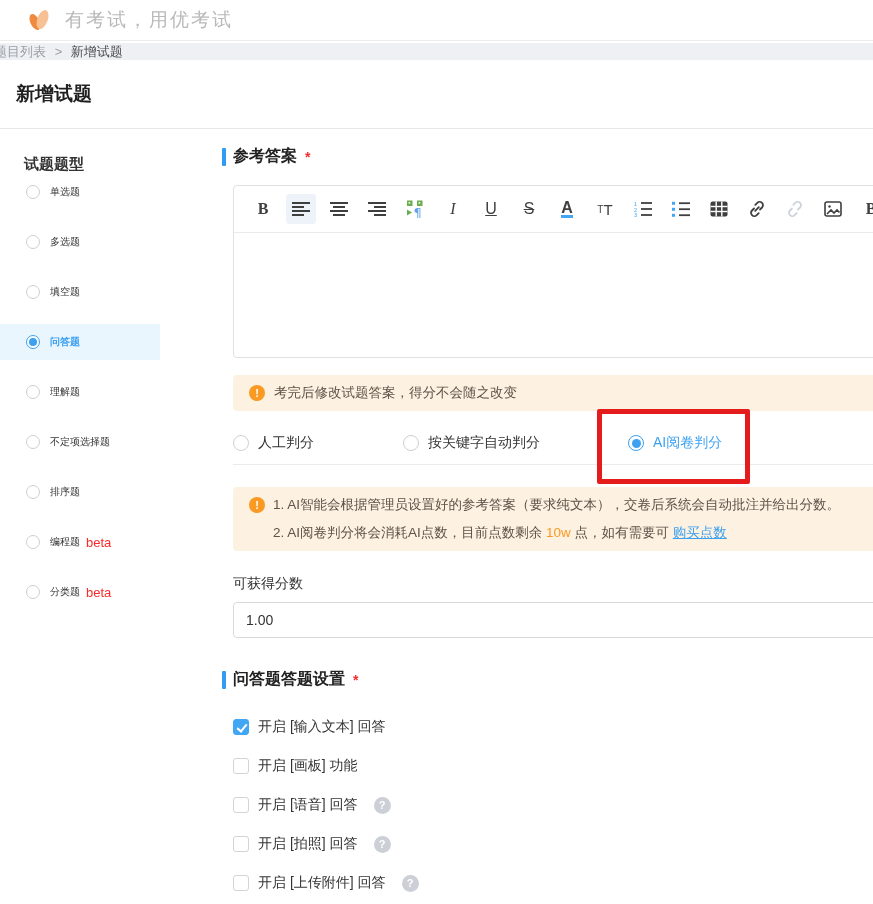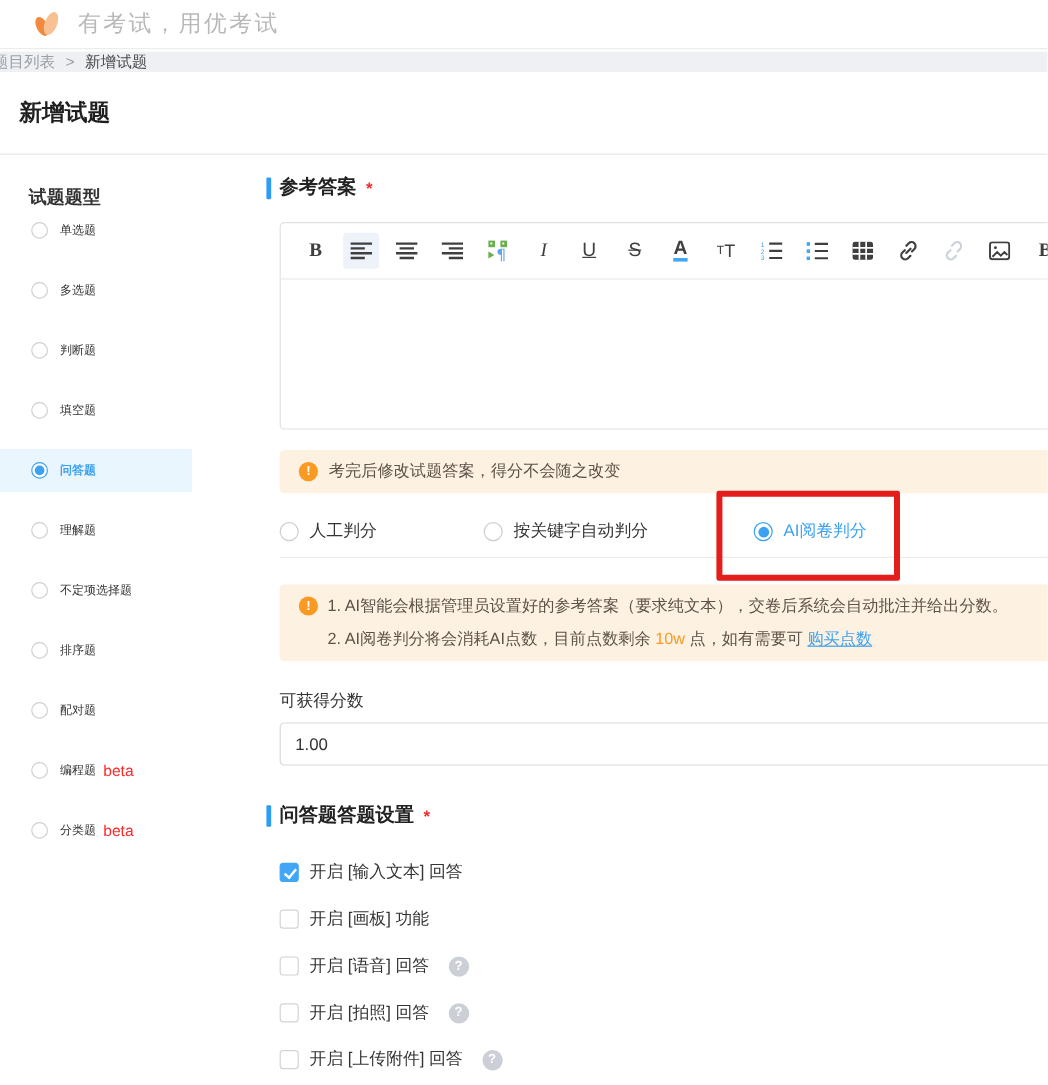--- a/index.html
+++ b/index.html
@@ -116,45 +116,37 @@
     <div class="sb-item">
       <span class="s-radio"></span>
       <span class="sb-label">单选题</span>
     </div>
     <div class="sb-item">
       <span class="s-radio"></span>
       <span class="sb-label">多选题</span>
     </div>
     <div class="sb-item">
       <span class="s-radio"></span>
-      <span class="sb-label">判断题</span>
-    </div>
-    <div class="sb-item">
-      <span class="s-radio"></span>
       <span class="sb-label">填空题</span>
     </div>
     <div class="sb-item selected">
       <span class="s-radio checked"></span>
       <span class="sb-label">问答题</span>
     </div>
     <div class="sb-item">
       <span class="s-radio"></span>
       <span class="sb-label">理解题</span>
     </div>
     <div class="sb-item">
       <span class="s-radio"></span>
       <span class="sb-label">不定项选择题</span>
     </div>
     <div class="sb-item">
       <span class="s-radio"></span>
       <span class="sb-label">排序题</span>
-    </div>
-    <div class="sb-item">
-      <span class="s-radio"></span>
-      <span class="sb-label">配对题</span>
     </div>
     <div class="sb-item">
       <span class="s-radio"></span>
       <span class="sb-label">编程题</span>
       <span class="sb-badge">beta</span>
     </div>
     <div class="sb-item">
       <span class="s-radio"></span>
       <span class="sb-label">分类题</span>
       <span class="sb-badge">beta</span>

